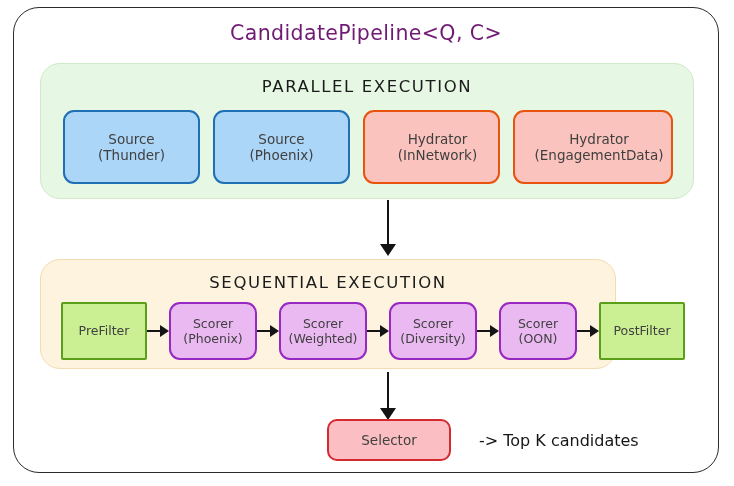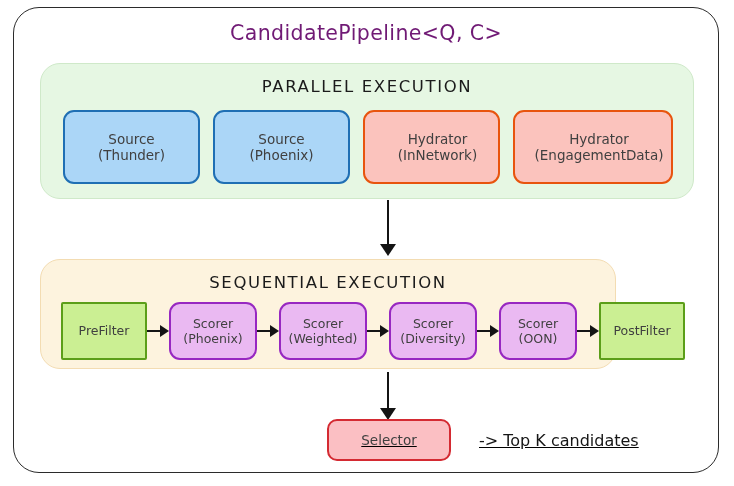--- a/index.html
+++ b/index.html
@@ -195,21 +195,20 @@
   }
   #arrow-sequential-to-selector .shaft { height: 36px; }
 
   
   #selector-row {
     position: absolute;
     left: 313px;
     top: 411px;
     display: flex;
     align-items: center;
-    text-decoration: underline;
   }
   #selector-node {
     width: 124px;
     height: 42px;
     font-size: 13.5px;
     border-radius: 10px;
   }
   #selector-output-label {
     margin-left: 28px;
     font-size: 16px;

